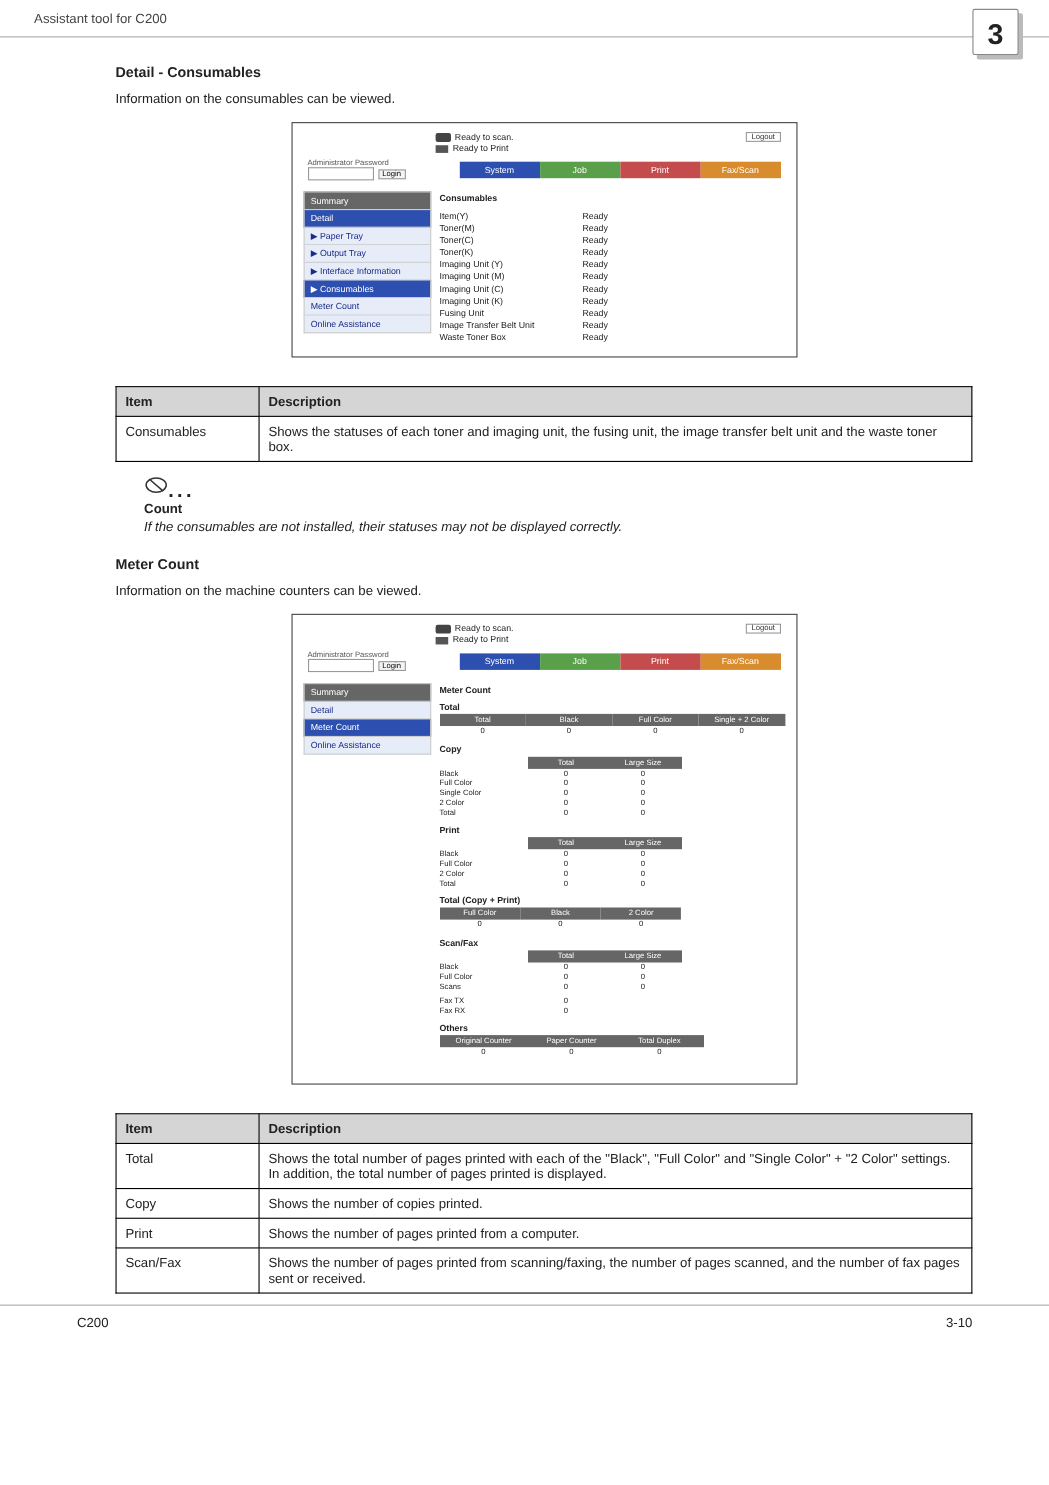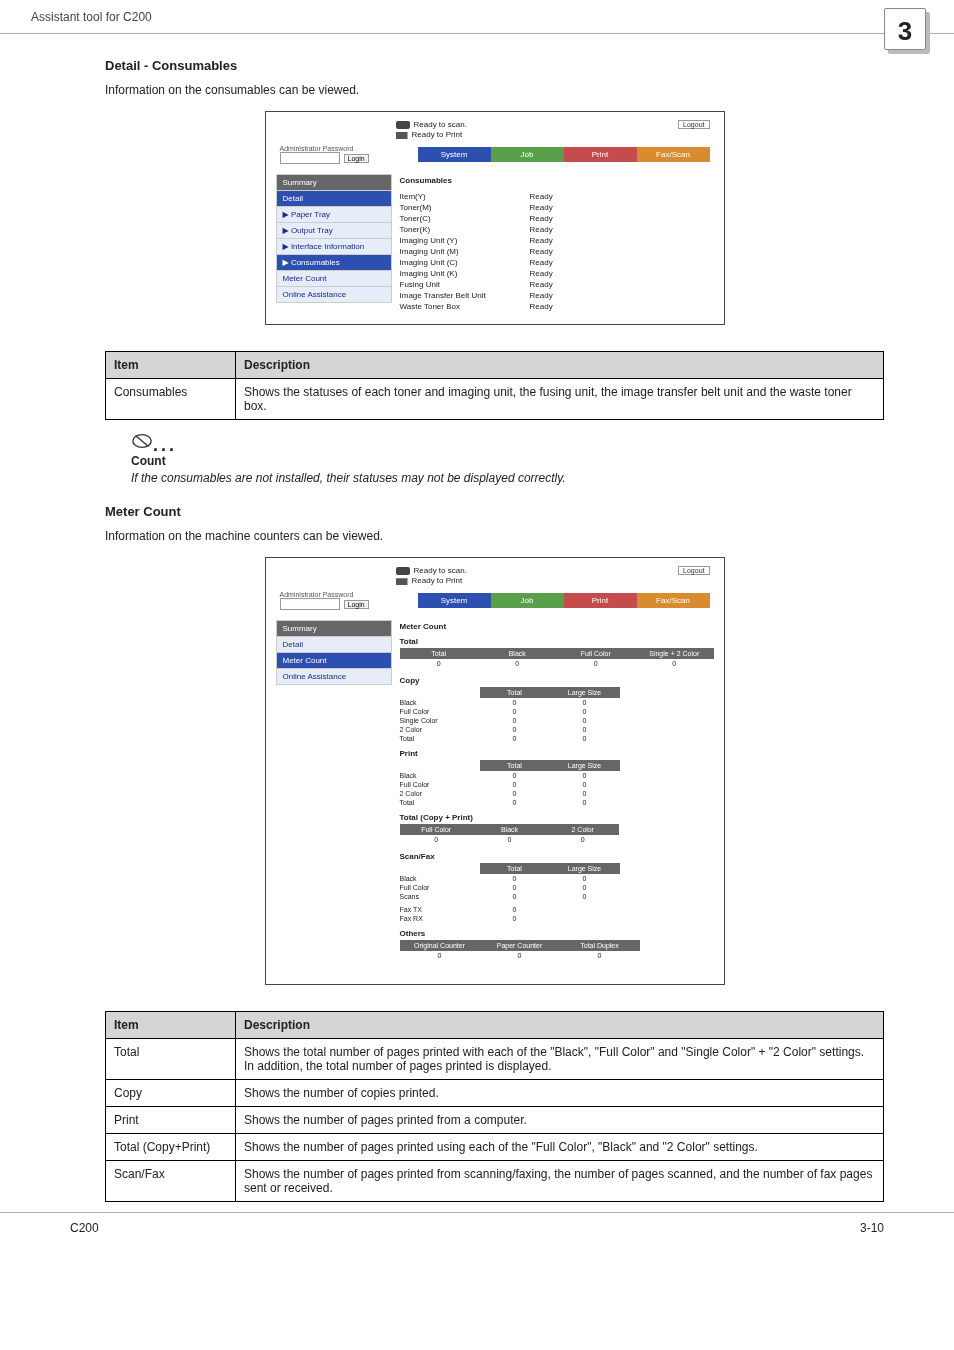--- a/index.html
+++ b/index.html
@@ -415,24 +415,20 @@
           </tr>
         <tr>
             <td>Copy</td>
             <td>Shows the number of copies printed.</td>
           </tr>
         <tr>
             <td>Print</td>
             <td>Shows the number of pages printed from a computer.</td>
           </tr>
         <tr>
-            <td>Total (Copy+Print)</td>
-            <td>Shows the number of pages printed using each of the "Full Color", "Black" and "2 Color" settings.</td>
-          </tr>
-        <tr>
             <td>Scan/Fax</td>
             <td>Shows the number of pages printed from scanning/faxing, the number of pages scanned, and the number of fax pages sent or received.</td>
           </tr>
       </tbody>
     </table>
 
   </div>
 
   <div class="footer">
     <span>C200</span>

